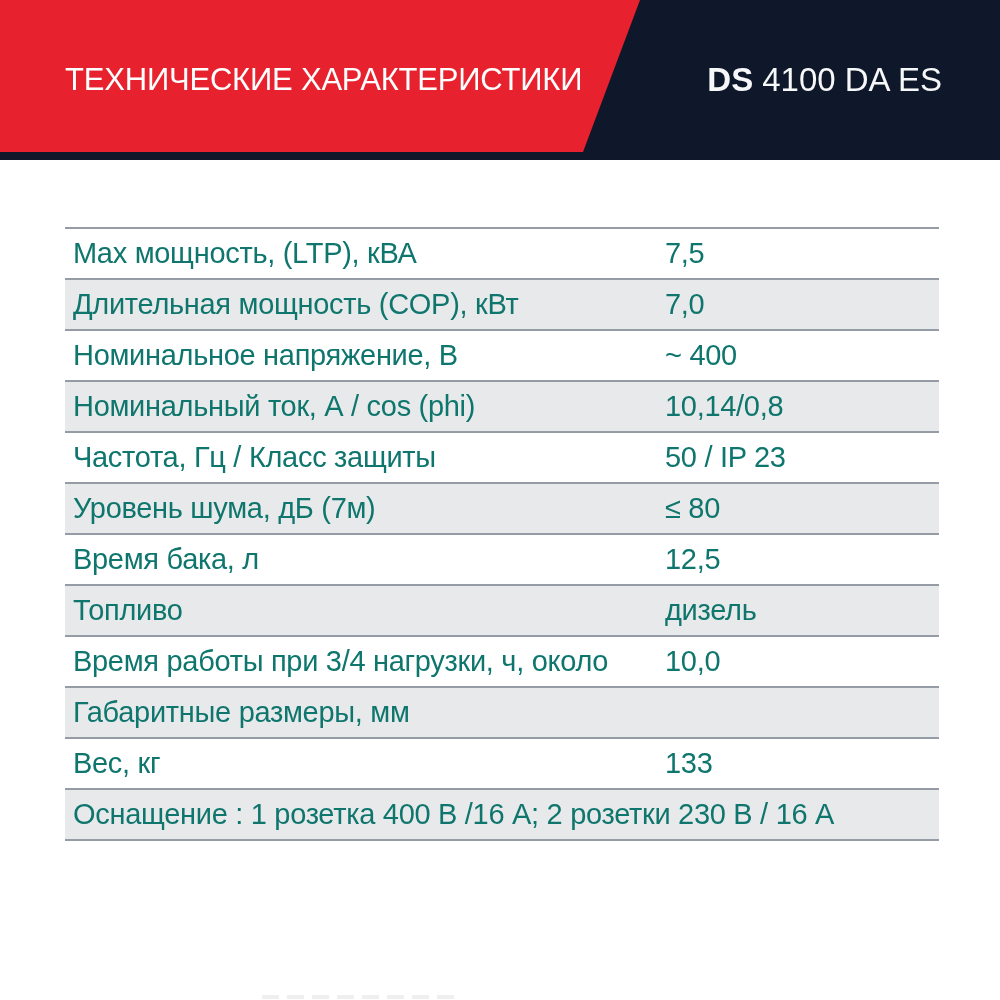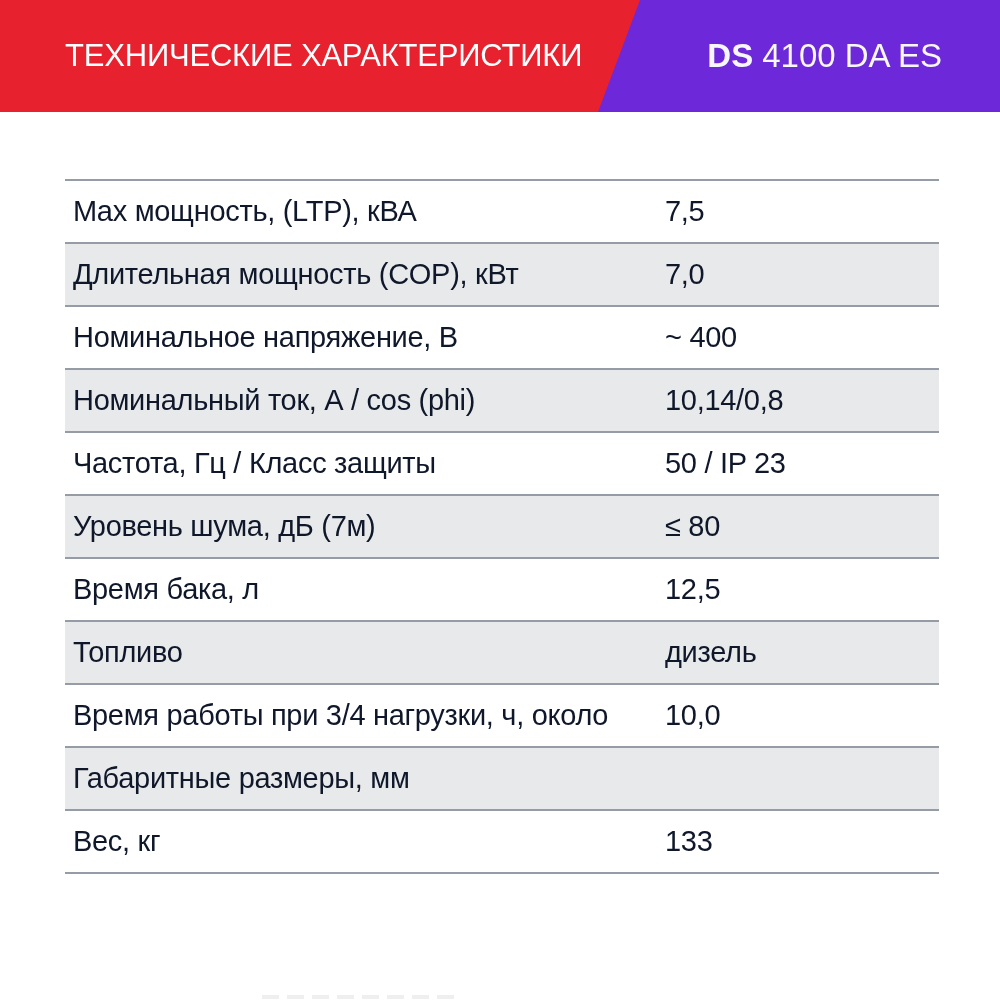--- a/index.html
+++ b/index.html
@@ -5,22 +5,22 @@
   * { margin: 0; padding: 0; box-sizing: border-box; }
   html, body {
     width: 1000px; height: 1000px;
     background: #ffffff;
     font-family: "Liberation Sans", sans-serif;
     overflow: hidden;
   }
   
   .banner {
     position: relative;
-    width: 1000px; height: 112px;
-    background: #6d28d9;
+    width: 1000px; height: 160px;
+    background: #0f172a;
   }
   .banner-red {
     position: absolute; inset: 0;
     background: #e7222e;
     clip-path: polygon(0 0, 640px 0, 583px 152px, 0 152px);
   }
   .banner-content {
     position: relative;
     height: 100%;
     display: flex;
@@ -45,27 +45,27 @@
     margin-left: 30px;
   }
   .banner-model .model-bold { font-weight: 700; }
   
   .spec-table {
     margin: 67px 61px 0 65px;
     width: 874px;
     border-bottom: 2px solid #959ca6;
   }
   .spec-row {
-    height: 63px;
+    height: 51px;
     border-top: 2px solid #959ca6;
     display: flex;
     align-items: center;
     font-size: 29px;
     letter-spacing: -0.3px;
-    color: #0f172a;
+    color: #0f766e;
     background: #ffffff;
   }
   .spec-row.alt { background: #e8e9ea; }
   .spec-label {
     flex: 1;
     padding-left: 8px;
     white-space: nowrap;
     overflow: hidden;
   }
   .spec-value {
@@ -138,15 +138,18 @@
     <div class="spec-label">Время работы при 3/4 нагрузки, ч, около</div>
     <div class="spec-value">10,0</div>
   </div>
   <div class="spec-row alt">
     <div class="spec-label">Габаритные размеры, мм</div>
   </div>
   <div class="spec-row">
     <div class="spec-label">Вес, кг</div>
     <div class="spec-value">133</div>
   </div>
+  <div class="spec-row alt">
+    <div class="equipment-text">Оснащение :  1 розетка 400 В /16 А; 2 розетки 230 В / 16 А</div>
+  </div>
 </div>
 
 <div class="bottom-marks"></div>
 
 </body></html>

